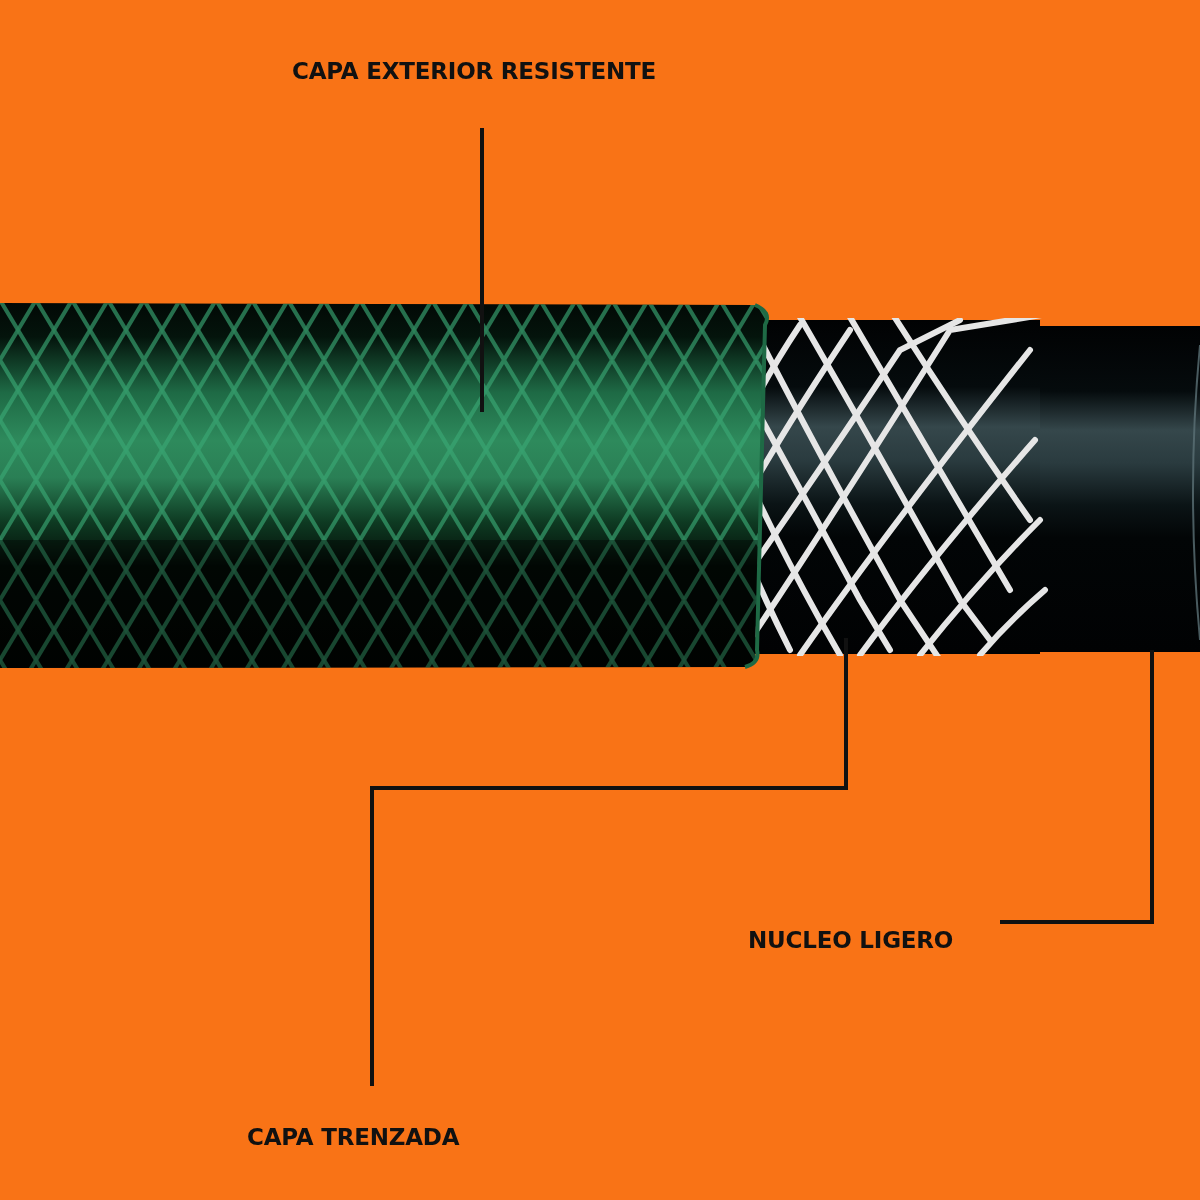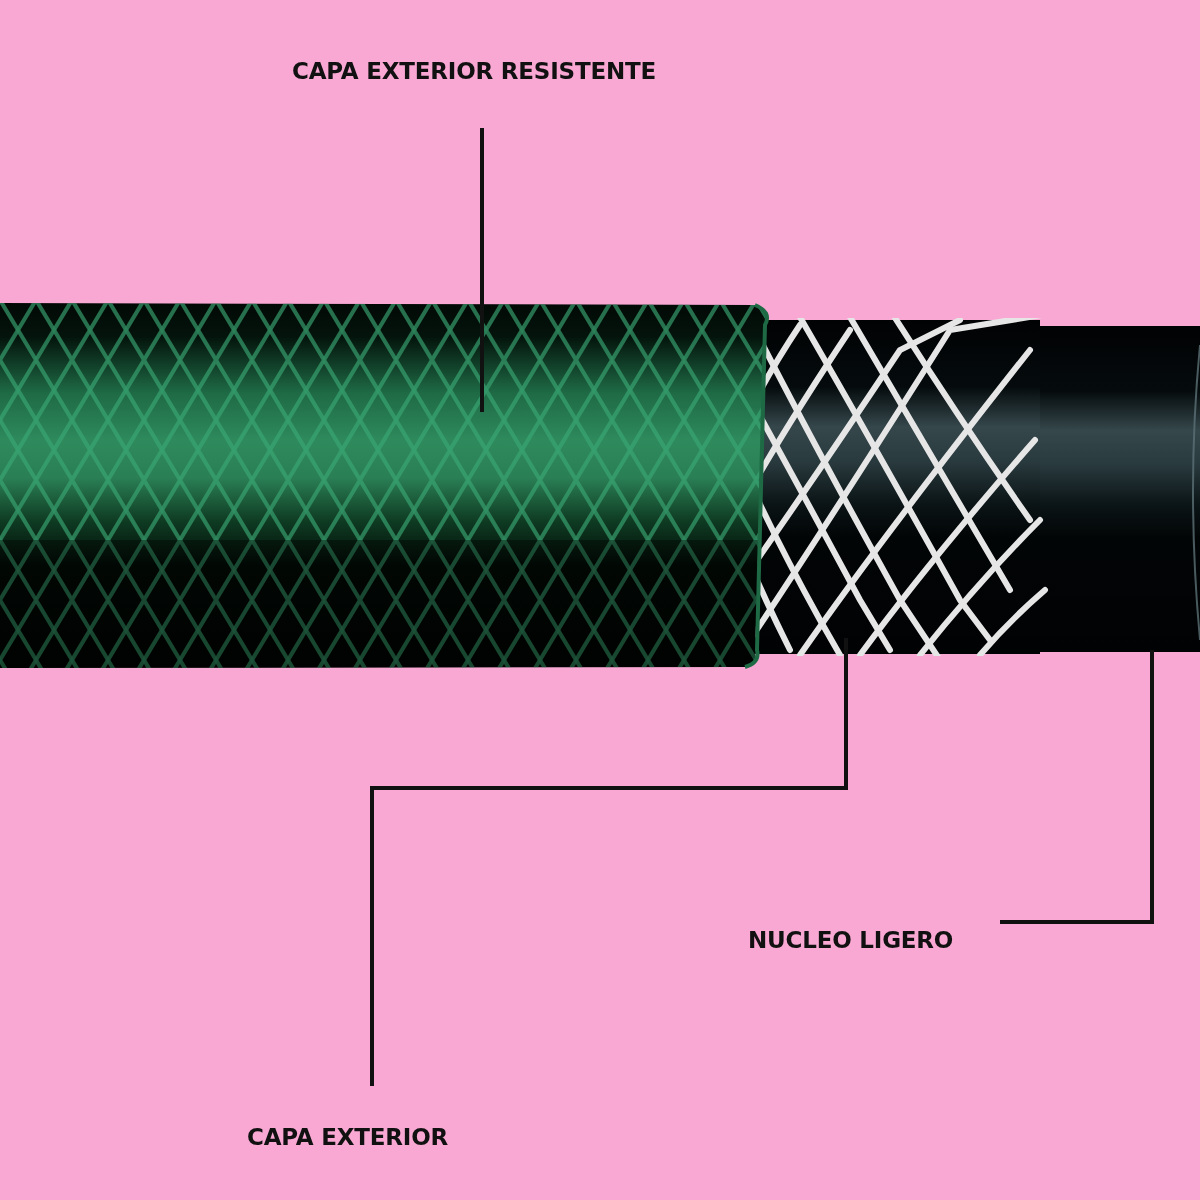--- a/index.html
+++ b/index.html
@@ -4,21 +4,21 @@
   <style>
     html, body {
       margin: 0;
       padding: 0;
       background: #f4f4f4;
     }
     .canvas {
       position: relative;
       width: 1200px;
       height: 1200px;
-      background: #f9a8d4;
+      background: #f97316;
       overflow: hidden;
     }
     .hose-svg {
       position: absolute;
       left: 0;
       top: 0;
     }
     .label {
       position: absolute;
       font-family: "DejaVu Sans", "Liberation Sans", sans-serif;
@@ -113,14 +113,14 @@
 
     <g stroke="#111111" stroke-width="4" fill="none" stroke-linecap="square">
       <path d="M 482 130 L 482 410"></path>
       <path d="M 846 640 L 846 788 L 372 788 L 372 1084"></path>
       <path d="M 1152 652 L 1152 922 L 1002 922"></path>
     </g>
   </svg>
 
   <div class="label label-outer">CAPA EXTERIOR RESISTENTE</div>
   <div class="label label-core">NUCLEO LIGERO</div>
-  <div class="label label-braid">CAPA EXTERIOR</div>
+  <div class="label label-braid">CAPA TRENZADA</div>
 </div>
 
 </body></html>

